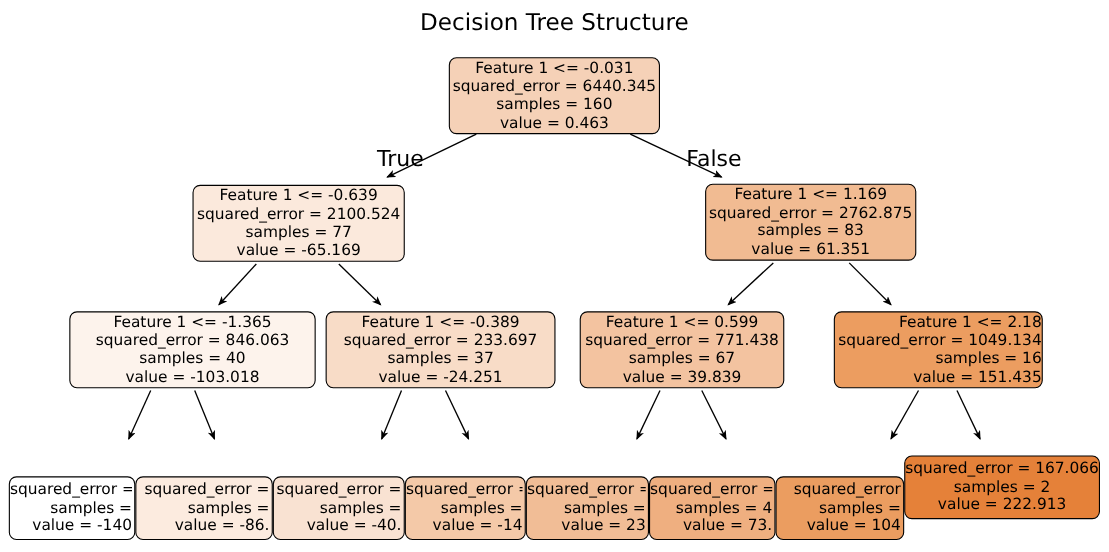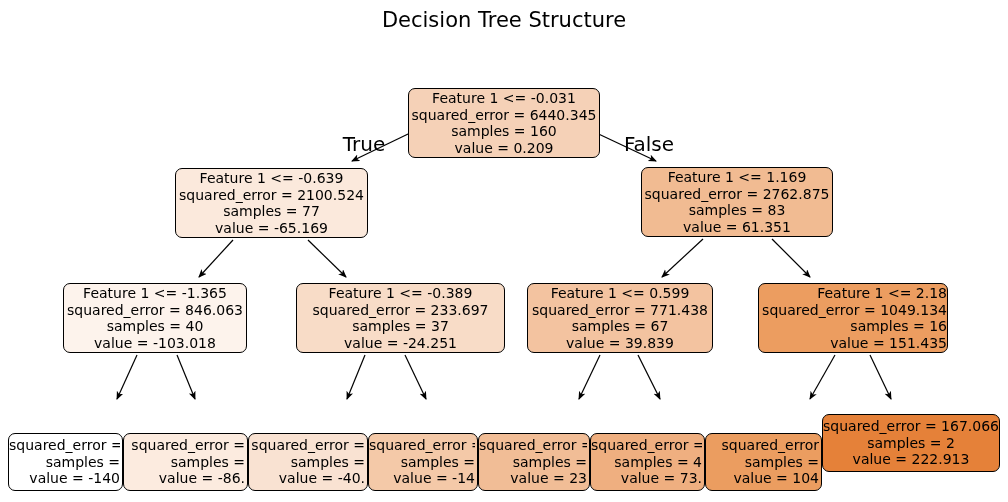--- a/index.html
+++ b/index.html
@@ -52,42 +52,42 @@
       <line x1="600" y1="355" x2="579" y2="399" marker-end="url(#ah)"></line>
       <line x1="638" y1="355" x2="660" y2="399" marker-end="url(#ah)"></line>
       <line x1="835" y1="355" x2="810" y2="399" marker-end="url(#ah)"></line>
       <line x1="870" y1="355" x2="891" y2="399" marker-end="url(#ah)"></line>
     </g>
   </svg>
 
   <div class="edge-label" style="left:364px;top:132px">True</div>
   <div class="edge-label" style="left:649px;top:132px">False</div>
 
-  <div class="node" style="left: 408px; top: 52px; width: 192px; background-color: rgb(245, 209, 183); margin-top: 36px;">
+  <div class="node" style="left: 408px; top: 52px; width: 192px; background-color: rgb(245, 209, 183);">
     <div>Feature 1 &lt;= -0.031</div>
     <div>squared_error = 6440.345</div>
     <div>samples = 160</div>
-    <div>value = 0.209</div>
+    <div>value = 0.463</div>
   </div>
 
   <div class="node" style="left: 175px; top: 168px; width: 193px; background-color: rgb(251, 233, 220);">
     <div>Feature 1 &lt;= -0.639</div>
     <div>squared_error = 2100.524</div>
     <div>samples = 77</div>
     <div>value = -65.169</div>
   </div>
 
   <div class="node" style="left: 641px; top: 167px; width: 192px; background-color: rgb(241, 187, 146);">
     <div>Feature 1 &lt;= 1.169</div>
     <div>squared_error = 2762.875</div>
     <div>samples = 83</div>
     <div>value = 61.351</div>
   </div>
 
-  <div class="node" style="left: 63px; top: 283px; width: 184px; background-color: rgb(253, 243, 236);">
+  <div class="node" style="left: 63px; top: 283px; width: 224px; background-color: rgb(253, 243, 236);">
     <div>Feature 1 &lt;= -1.365</div>
     <div>squared_error = 846.063</div>
     <div>samples = 40</div>
     <div>value = -103.018</div>
   </div>
 
   <div class="node" style="left: 296px; top: 283px; width: 209px; background-color: rgb(248, 220, 199);">
     <div>Feature 1 &lt;= -0.389</div>
     <div>squared_error = 233.697</div>
     <div>samples = 37</div>

